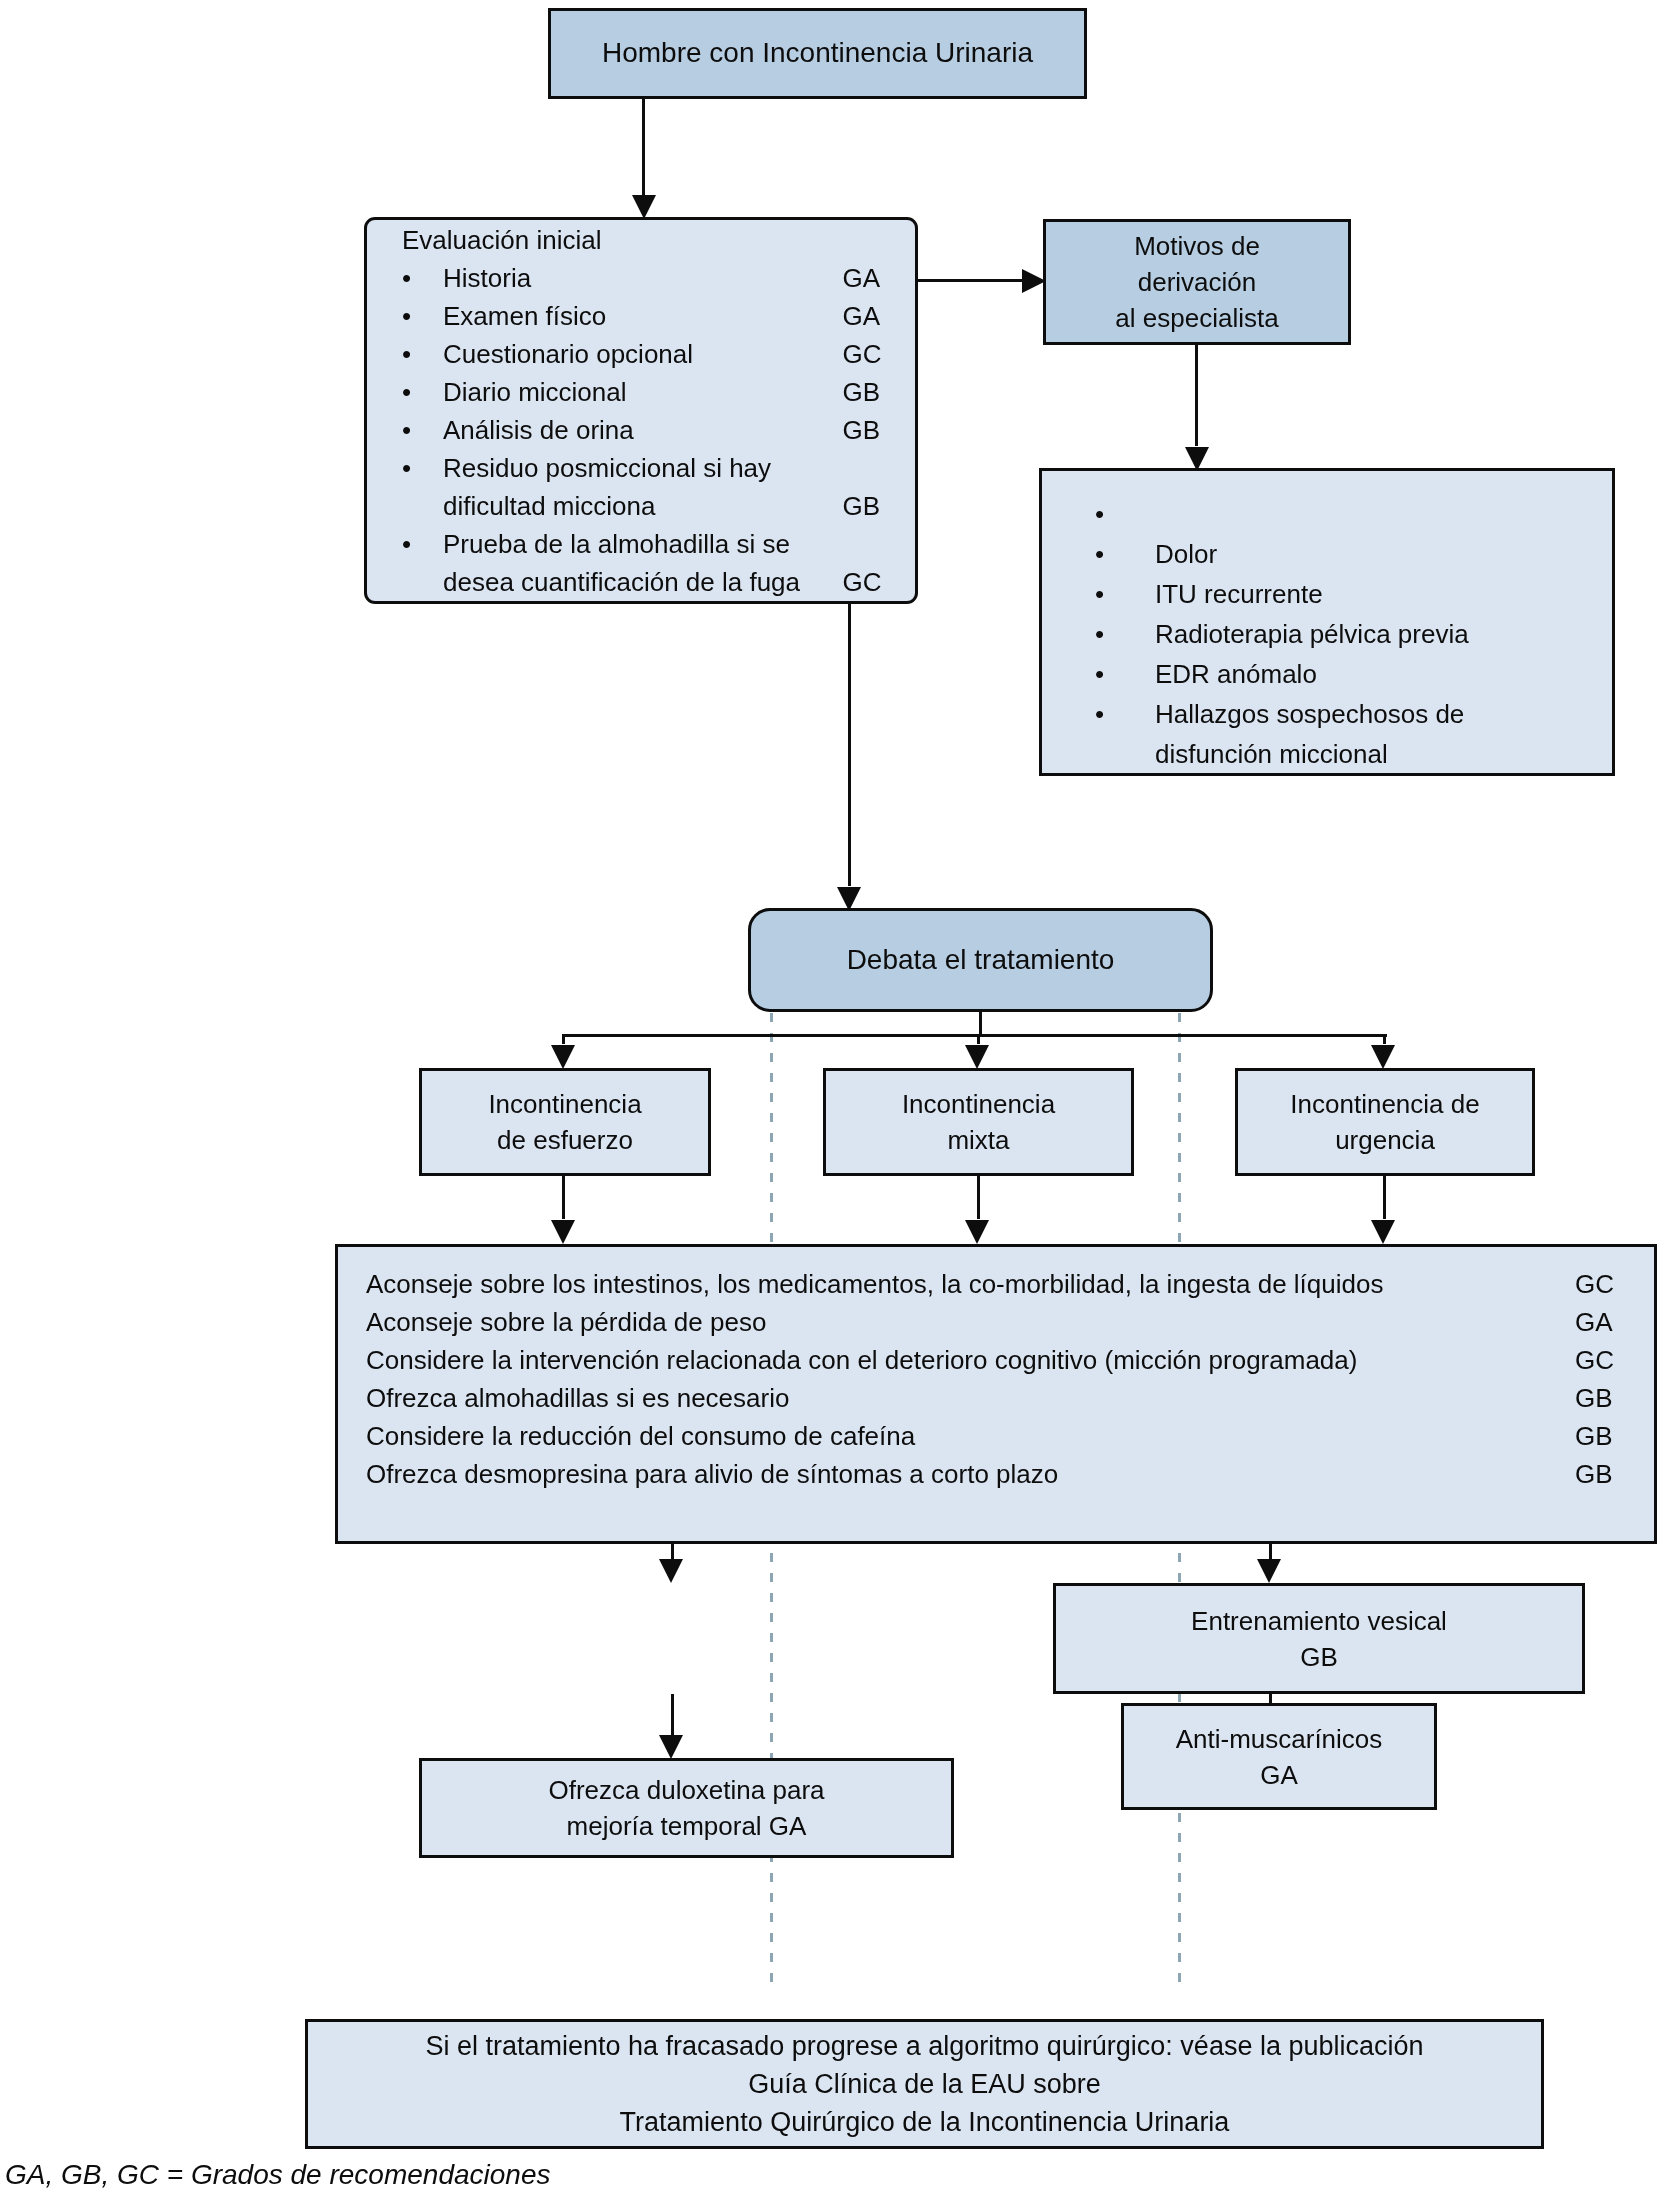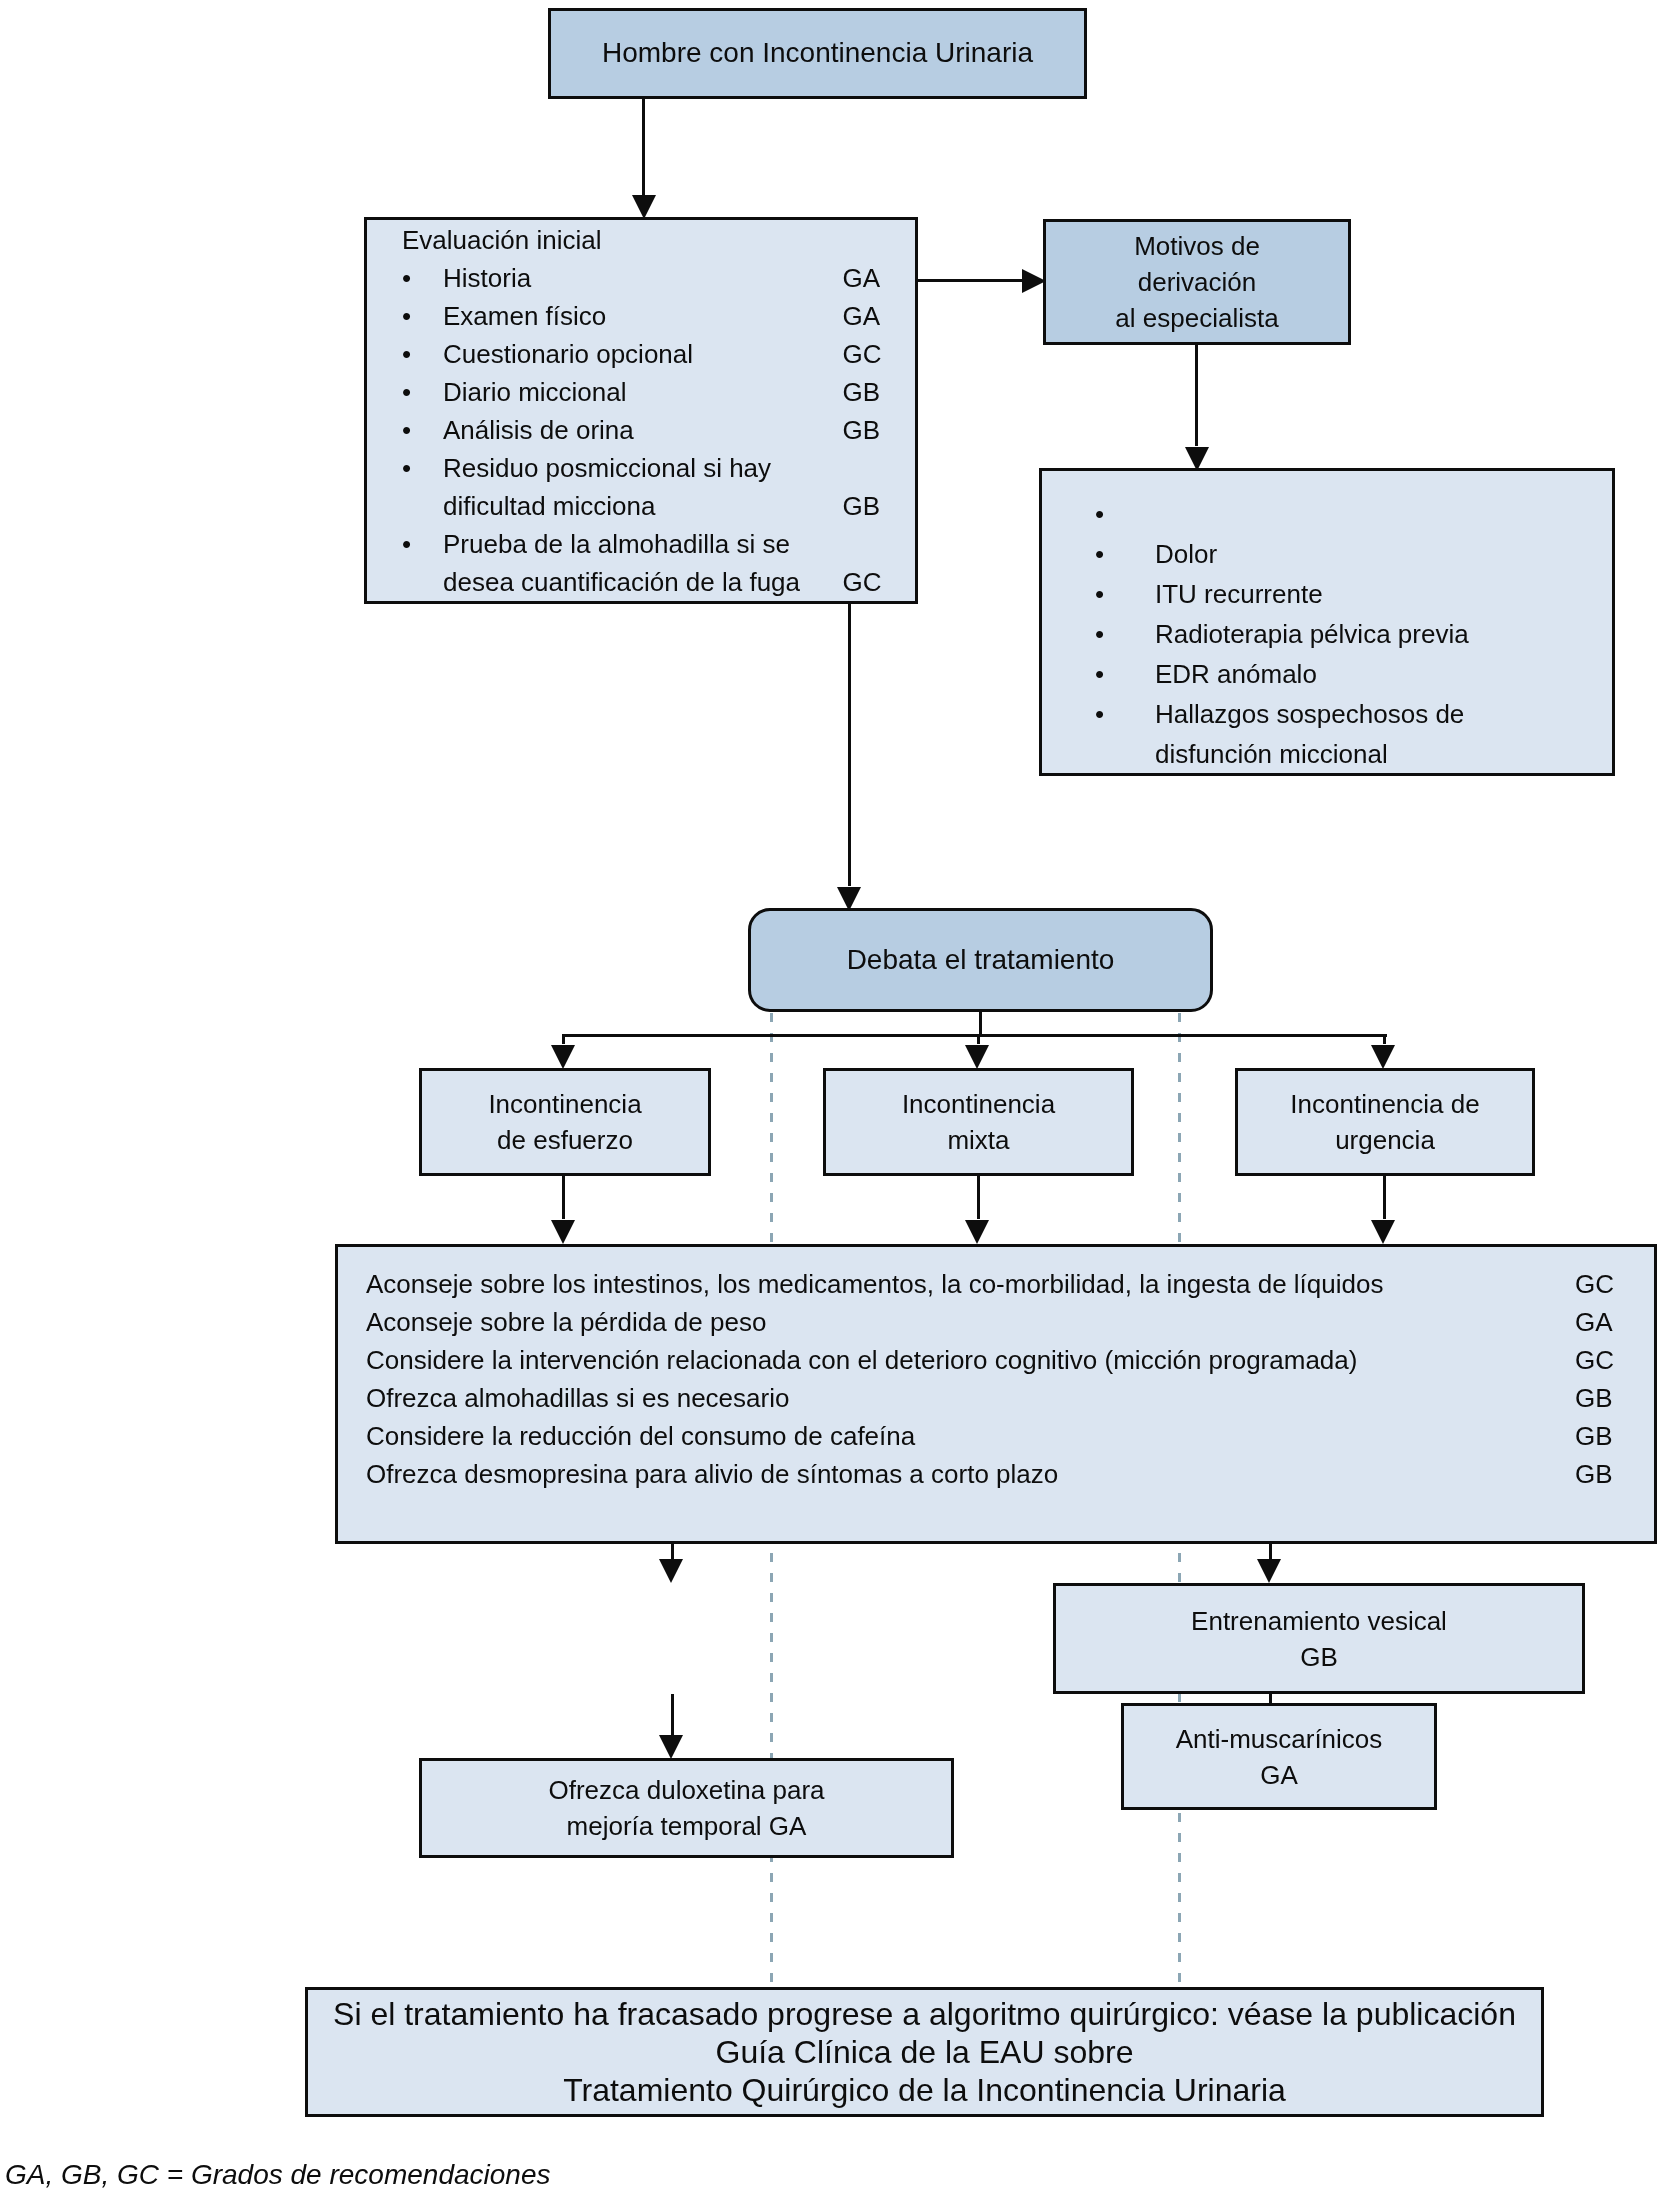--- a/index.html
+++ b/index.html
@@ -34,21 +34,21 @@
     background:repeating-linear-gradient(to bottom, #8ca6b4 0 8.8px, transparent 8.8px 20px);
   }
 
   
   .start-box { font-size:28px; }
   .debata-box { font-size:28px;border-radius:22px; }
   .motivos-box { line-height:36px; }
   .branch-box { line-height:36px; }
   .treat-box { line-height:36px; }
   .med-box { line-height:36px; }
-  .final-box { font-size:32px; line-height:38px; }
+  .final-box { font-size:27px; line-height:38px;margin-top:32px; }
 
   
   .eval-box { padding:1.3px 9.4px 0 35px; line-height:38px; }
   .eval-title { display:block; }
   .item { display:flex; }
   .item .bullet { flex:0 0 41px; align-self:flex-start; }
   .item .txt { flex:1 1 auto; }
   .item .txt .ln2 { display:block; }
   .item .grade { flex:0 0 63px; align-self:flex-end; }
 
@@ -109,21 +109,21 @@
 
   <div class="vline" style="left:671px; top:1694px; height:41px;"></div>
   <div class="head-down" style="left:659px; top:1735px;"></div>
   <div class="vline" style="left:1269px; top:1694px; height:38px;"></div>
   <div class="head-down" style="left:1257px; top:1733px;"></div>
 
   <div class="box dark center-box start-box" style="left:548px; top:7.5px; width:539px; height:91px;">
     <span class="ln">Hombre con Incontinencia Urinaria</span>
   </div>
 
-  <div class="box light eval-box" style="left:364px; top:217px; width:554px; height:387px;">
+  <div class="box light eval-box" style="left:364px; top:217px; width:554px; height:387px;border-radius:11px;">
     <span class="eval-title">Evaluación inicial</span>
     <div class="item">
       <span class="bullet">•</span>
       <span class="txt"><span class="ln1">Historia</span><span class="ln2"></span></span>
       <span class="grade">GA</span>
     </div>
     <div class="item">
       <span class="bullet">•</span>
       <span class="txt"><span class="ln1">Examen físico</span><span class="ln2"></span></span>
       <span class="grade">GA</span>

